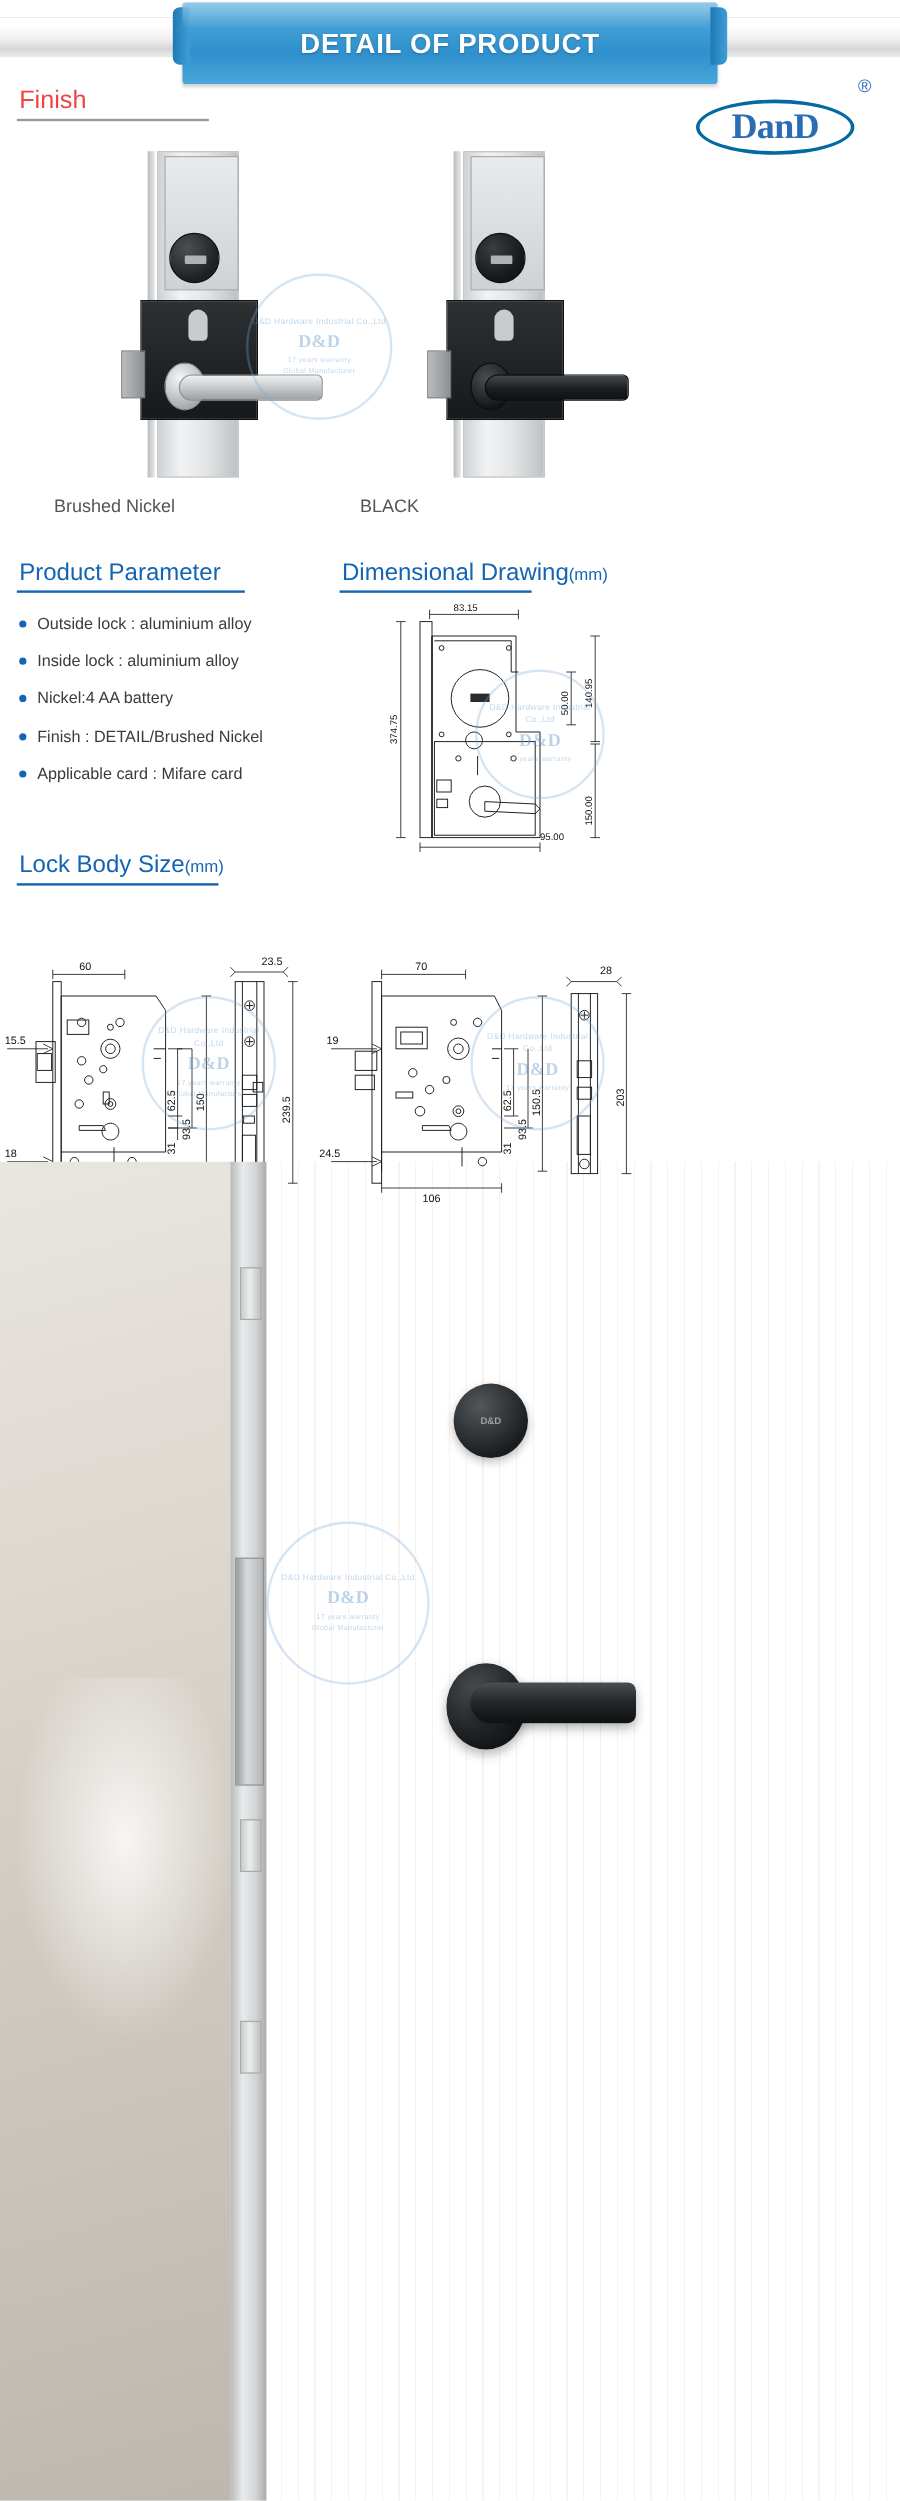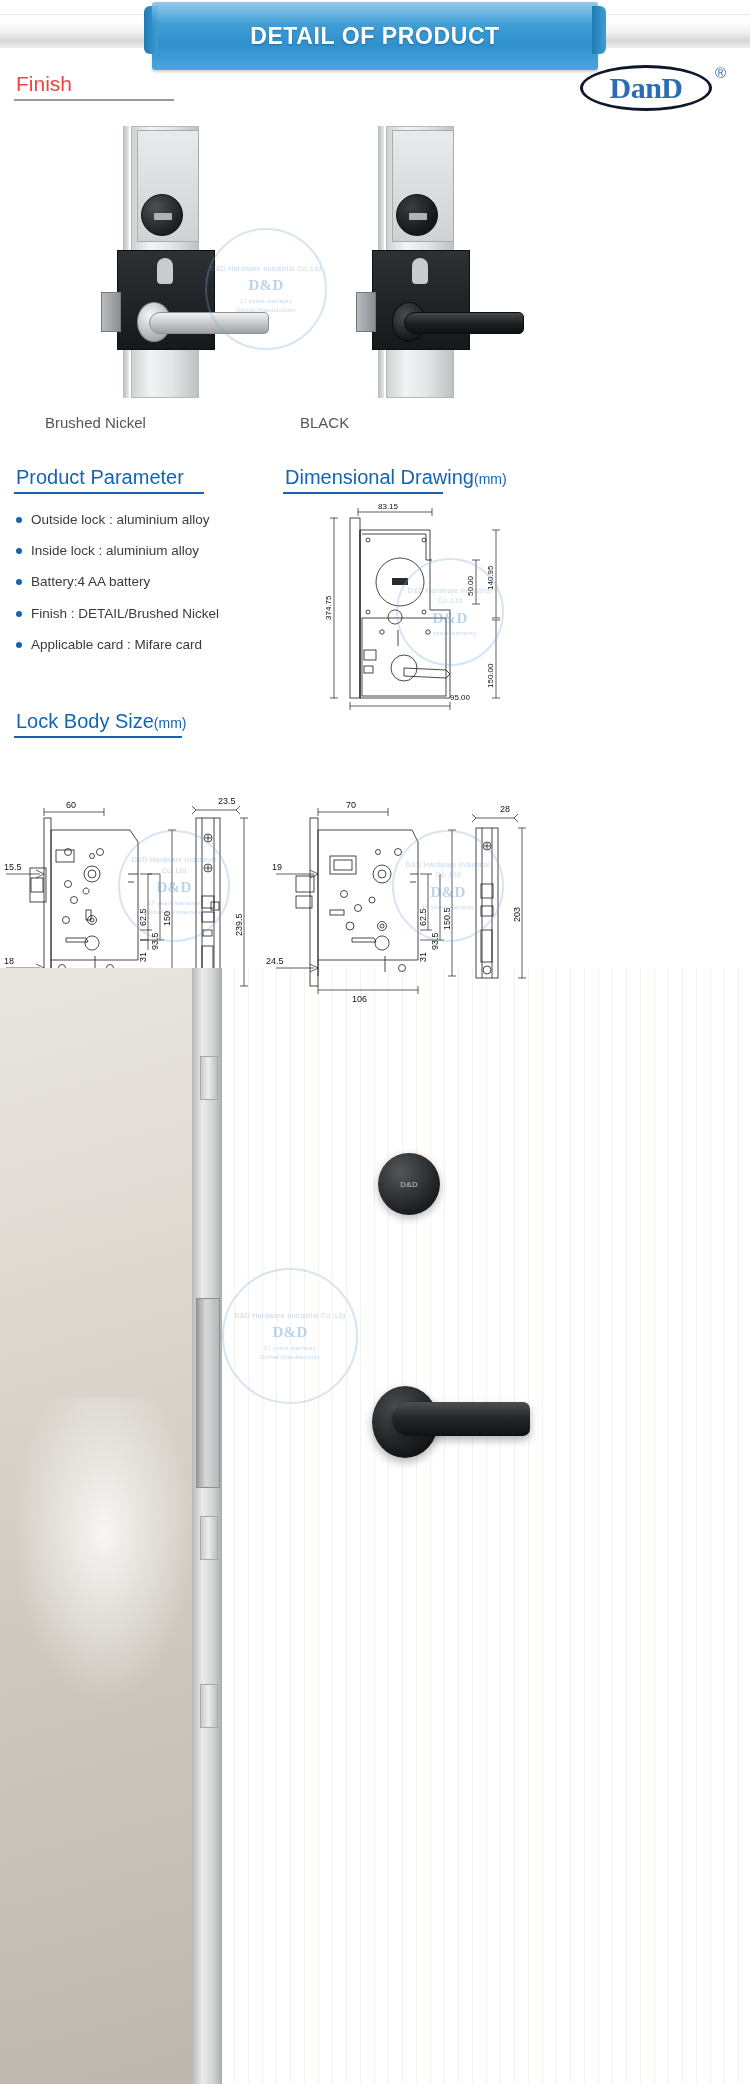--- a/index.html
+++ b/index.html
@@ -46,22 +46,22 @@
     position:absolute; left:16px; top:72px;
     color:#ef4444; font-size:21px;text-align:center;
   }
   .h-finish-rule {
     position:absolute; left:14px; top:99px; width:160px; height:2px; background:#9a9a9a;
   }
 
   
   .logo { position:absolute; right:18px; top:62px; width:160px; height:56px; }
   .logo-ellipse {
-    position:absolute; left:8px; top:3px; width:132px; height:46px;
-    border:3px solid #0f172a; border-radius:50%;
+    position:absolute; left:8px; top:21px; width:132px; height:46px;
+    border:3px solid #0369a1; border-radius:50%;
     display:flex; align-items:center; justify-content:center;
   }
   .logo-text {
     font-family:"Liberation Serif", serif; font-weight:bold;
     font-size:30px; color:#2a6db5; letter-spacing:-0.5px;
   }
   .logo-r { position:absolute; right:6px; top:2px; font-size:15px; color:#2a6db5; }
 
   
   .photo-row { position:absolute; top:116px; left:0; width:750px; height:300px; }
@@ -310,21 +310,21 @@
   <div class="param-item">
     <span class="param-dot"></span>
     <span>Outside lock : aluminium alloy</span>
   </div>
   <div class="param-item">
     <span class="param-dot"></span>
     <span>Inside lock : aluminium alloy</span>
   </div>
   <div class="param-item">
     <span class="param-dot"></span>
-    <span>Battery:4 AA battery</span>
+    <span>Nickel:4 AA battery</span>
   </div>
   <div class="param-item">
     <span class="param-dot"></span>
     <span>Finish : DETAIL/Brushed Nickel</span>
   </div>
   <div class="param-item">
     <span class="param-dot"></span>
     <span>Applicable card : Mifare card</span>
   </div>
 </div>

